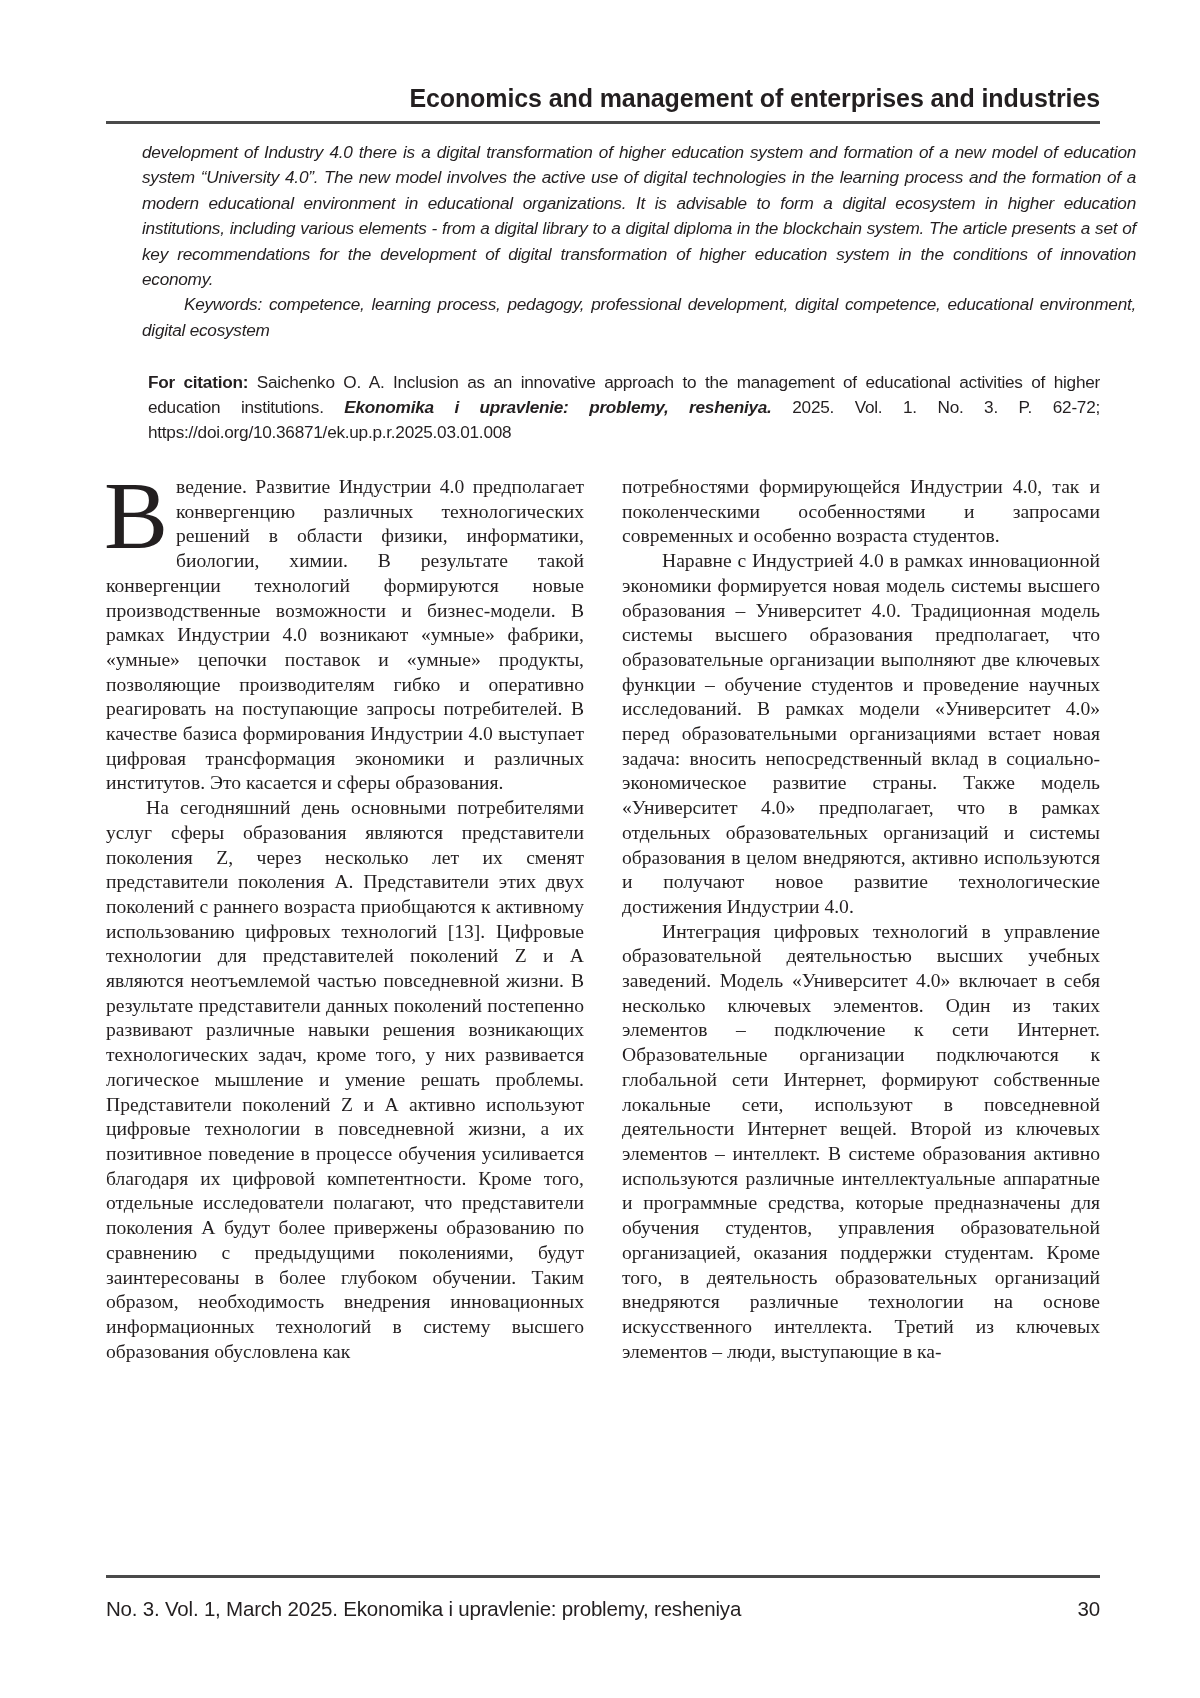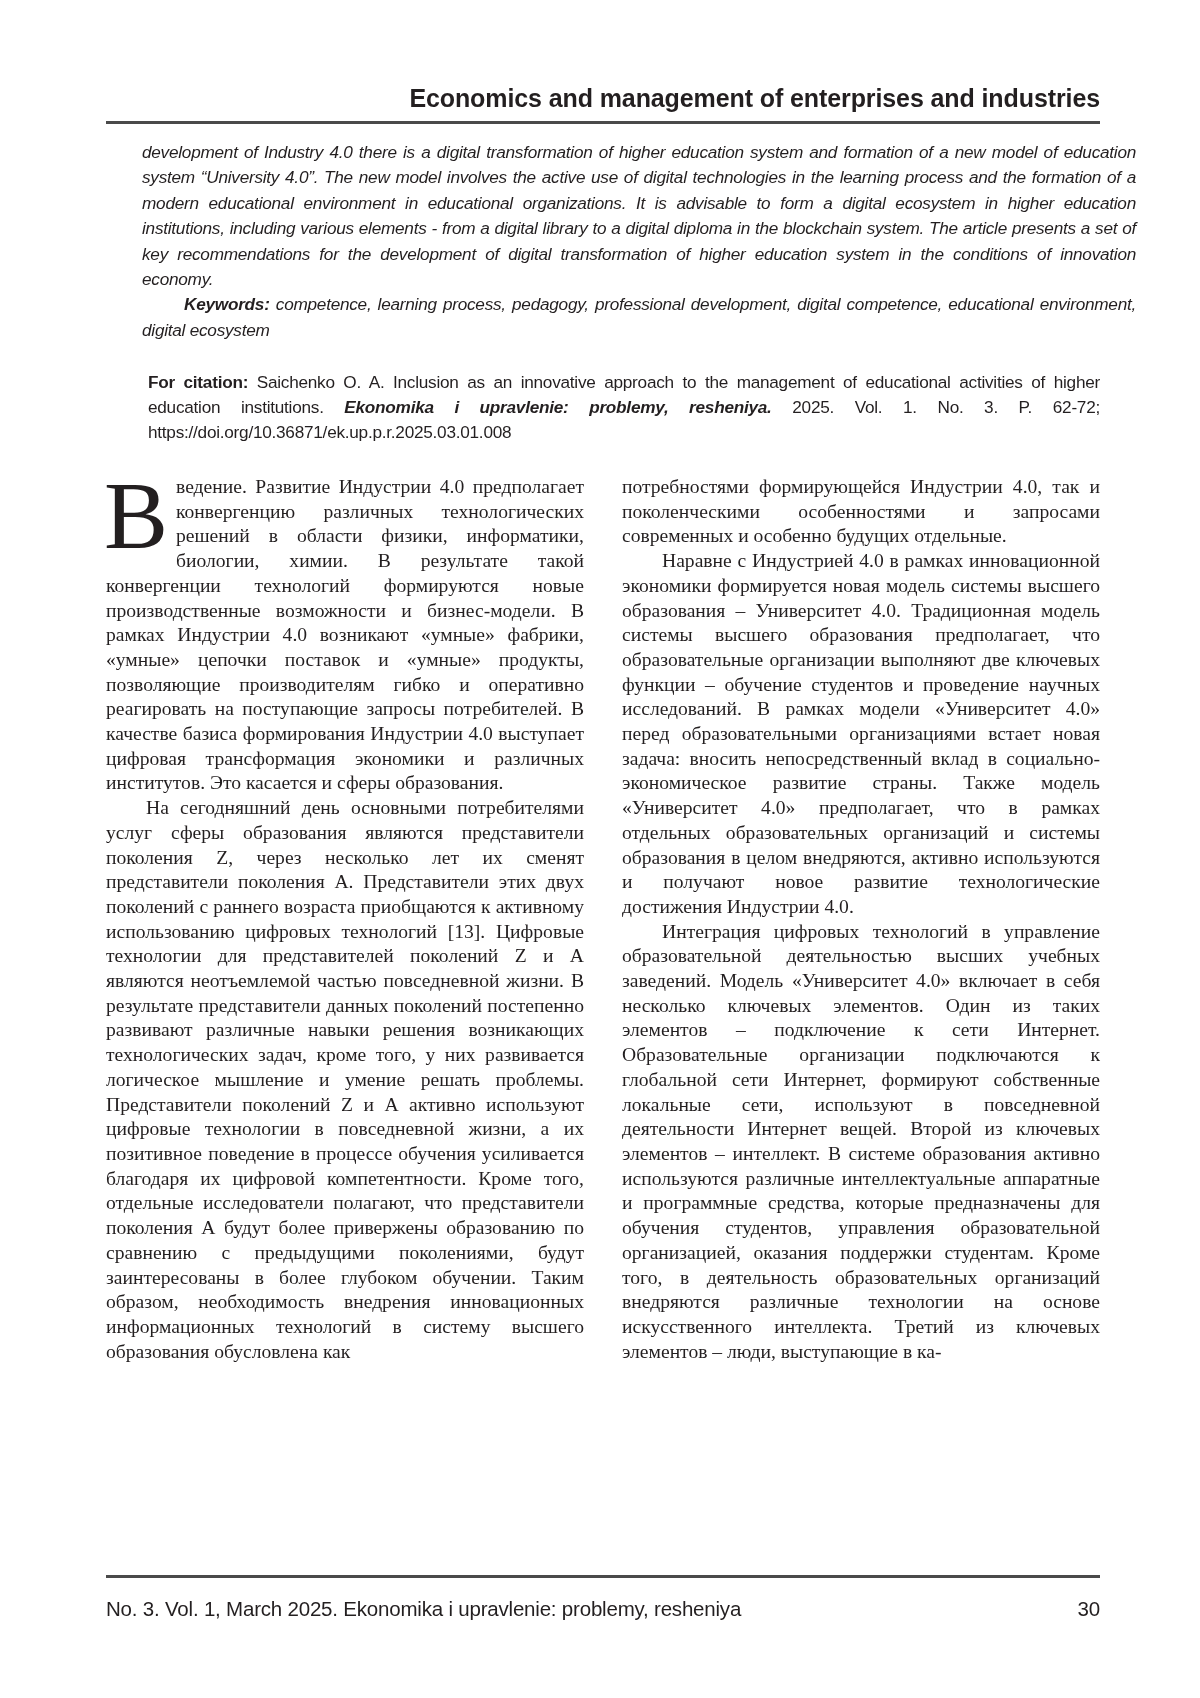--- a/index.html
+++ b/index.html
@@ -13,21 +13,21 @@
   .rule { position: absolute; left: 0; width: 994px; height: 3px; background: #4a4a4a; }
   .rule.top { top: 121px; }
   .rule.bottom { top: 1575px; }
   .abstract {
     position: absolute; top: 140px; left: 0; width: 994px;
     font-family: "Liberation Sans", sans-serif; font-style: italic; font-size: 17.2px;
     line-height: 25.4px; text-align: justify; color: #231f20; letter-spacing: -0.25px; margin-left: 36px;
   }
   .abstract p { margin: 0; }
   .abstract .kw { text-indent: 42px; }
-  .abstract .kw-label { font-weight: bold; }
+  .abstract .kw-label { font-weight: normal; }
   .citation {
     position: absolute; top: 370px; left: 42px; width: 952px;
     font-family: "Liberation Sans", sans-serif; font-size: 17.2px; line-height: 25px;
     text-align: justify; color: #231f20; letter-spacing: -0.25px;
   }
   .citation .cite-label { font-weight: bold; }
   .citation .journal { font-style: italic; font-weight: bold; }
   .col {
     position: absolute; top: 475px; width: 478px;
     font-family: "Liberation Serif", serif; font-size: 19.6px; line-height: 24.7px;
@@ -67,21 +67,21 @@
     <span class="journal">Ekonomika i upravlenie: problemy, resheniya.</span>
     <span>2025. Vol. 1. No. 3. P. 62-72; https://doi.org/10.36871/ek.up.p.r.2025.03.01.008</span>
   </div>
 
   <div class="col left">
     <p><span class="dropcap">В</span><span class="bold">ведение.</span> <span>Развитие Индустрии 4.0 предполагает конвергенцию различных технологических решений в области физики, информатики, биологии, химии. В результате такой конвергенции технологий формируются новые производственные возможности и бизнес-модели. В рамках Индустрии 4.0 возникают «умные» фабрики, «умные» цепочки поставок и «умные» продукты, позволяющие производителям гибко и оперативно реагировать на поступающие запросы потребителей. В качестве базиса формирования Индустрии 4.0 выступает цифровая трансформация экономики и различных институтов. Это касается и сферы образования.</span></p>
     <p class="indent">На сегодняшний день основными потребителями услуг сферы образования являются представители поколения Z, через несколько лет их сменят представители поколения А. Представители этих двух поколений с раннего возраста приобщаются к активному использованию цифровых технологий [13]. Цифровые технологии для представителей поколений Z и А являются неотъемлемой частью повседневной жизни. В результате представители данных поколений постепенно развивают различные навыки решения возникающих технологических задач, кроме того, у них развивается логическое мышление и умение решать проблемы. Представители поколений Z и А активно используют цифровые технологии в повседневной жизни, а их позитивное поведение в процессе обучения усиливается благодаря их цифровой компетентности. Кроме того, отдельные исследователи полагают, что представители поколения А будут более привержены образованию по сравнению с предыдущими поколениями, будут заинтересованы в более глубоком обучении. Таким образом, необходимость внедрения инновационных информационных технологий в систему высшего образования обусловлена как</p>
   </div>
 
   <div class="col right">
-    <p>потребностями формирующейся Индустрии 4.0, так и поколенческими особенностями и запросами современных и особенно будущих отдельные.</p>
+    <p>потребностями формирующейся Индустрии 4.0, так и поколенческими особенностями и запросами современных и особенно возраста студентов.</p>
     <p class="indent">Наравне с Индустрией 4.0 в рамках инновационной экономики формируется новая модель системы высшего образования – Университет 4.0. Традиционная модель системы высшего образования предполагает, что образовательные организации выполняют две ключевых функции – обучение студентов и проведение научных исследований. В рамках модели «Университет 4.0» перед образовательными организациями встает новая задача: вносить непосредственный вклад в социально-экономическое развитие страны. Также модель «Университет 4.0» предполагает, что в рамках отдельных образовательных организаций и системы образования в целом внедряются, активно используются и получают новое развитие технологические достижения Индустрии 4.0.</p>
     <p class="indent"><span class="bold">Интеграция цифровых технологий в управление образовательной деятельностью высших учебных заведений.</span> <span>Модель «Университет 4.0» включает в себя несколько ключевых элементов. Один из таких элементов – подключение к сети Интернет. Образовательные организации подключаются к глобальной сети Интернет, формируют собственные локальные сети, используют в повседневной деятельности Интернет вещей. Второй из ключевых элементов – интеллект. В системе образования активно используются различные интеллектуальные аппаратные и программные средства, которые предназначены для обучения студентов, управления образовательной организацией, оказания поддержки студентам. Кроме того, в деятельность образовательных организаций внедряются различные технологии на основе искусственного интеллекта. Третий из ключевых элементов – люди, выступающие в ка-</span></p>
   </div>
 
   <div class="rule bottom"></div>
   <div class="footer">
     <span>No. 3. Vol. 1, March 2025. Ekonomika i upravlenie: problemy, resheniya</span>
     <span>30</span>
   </div>
 

